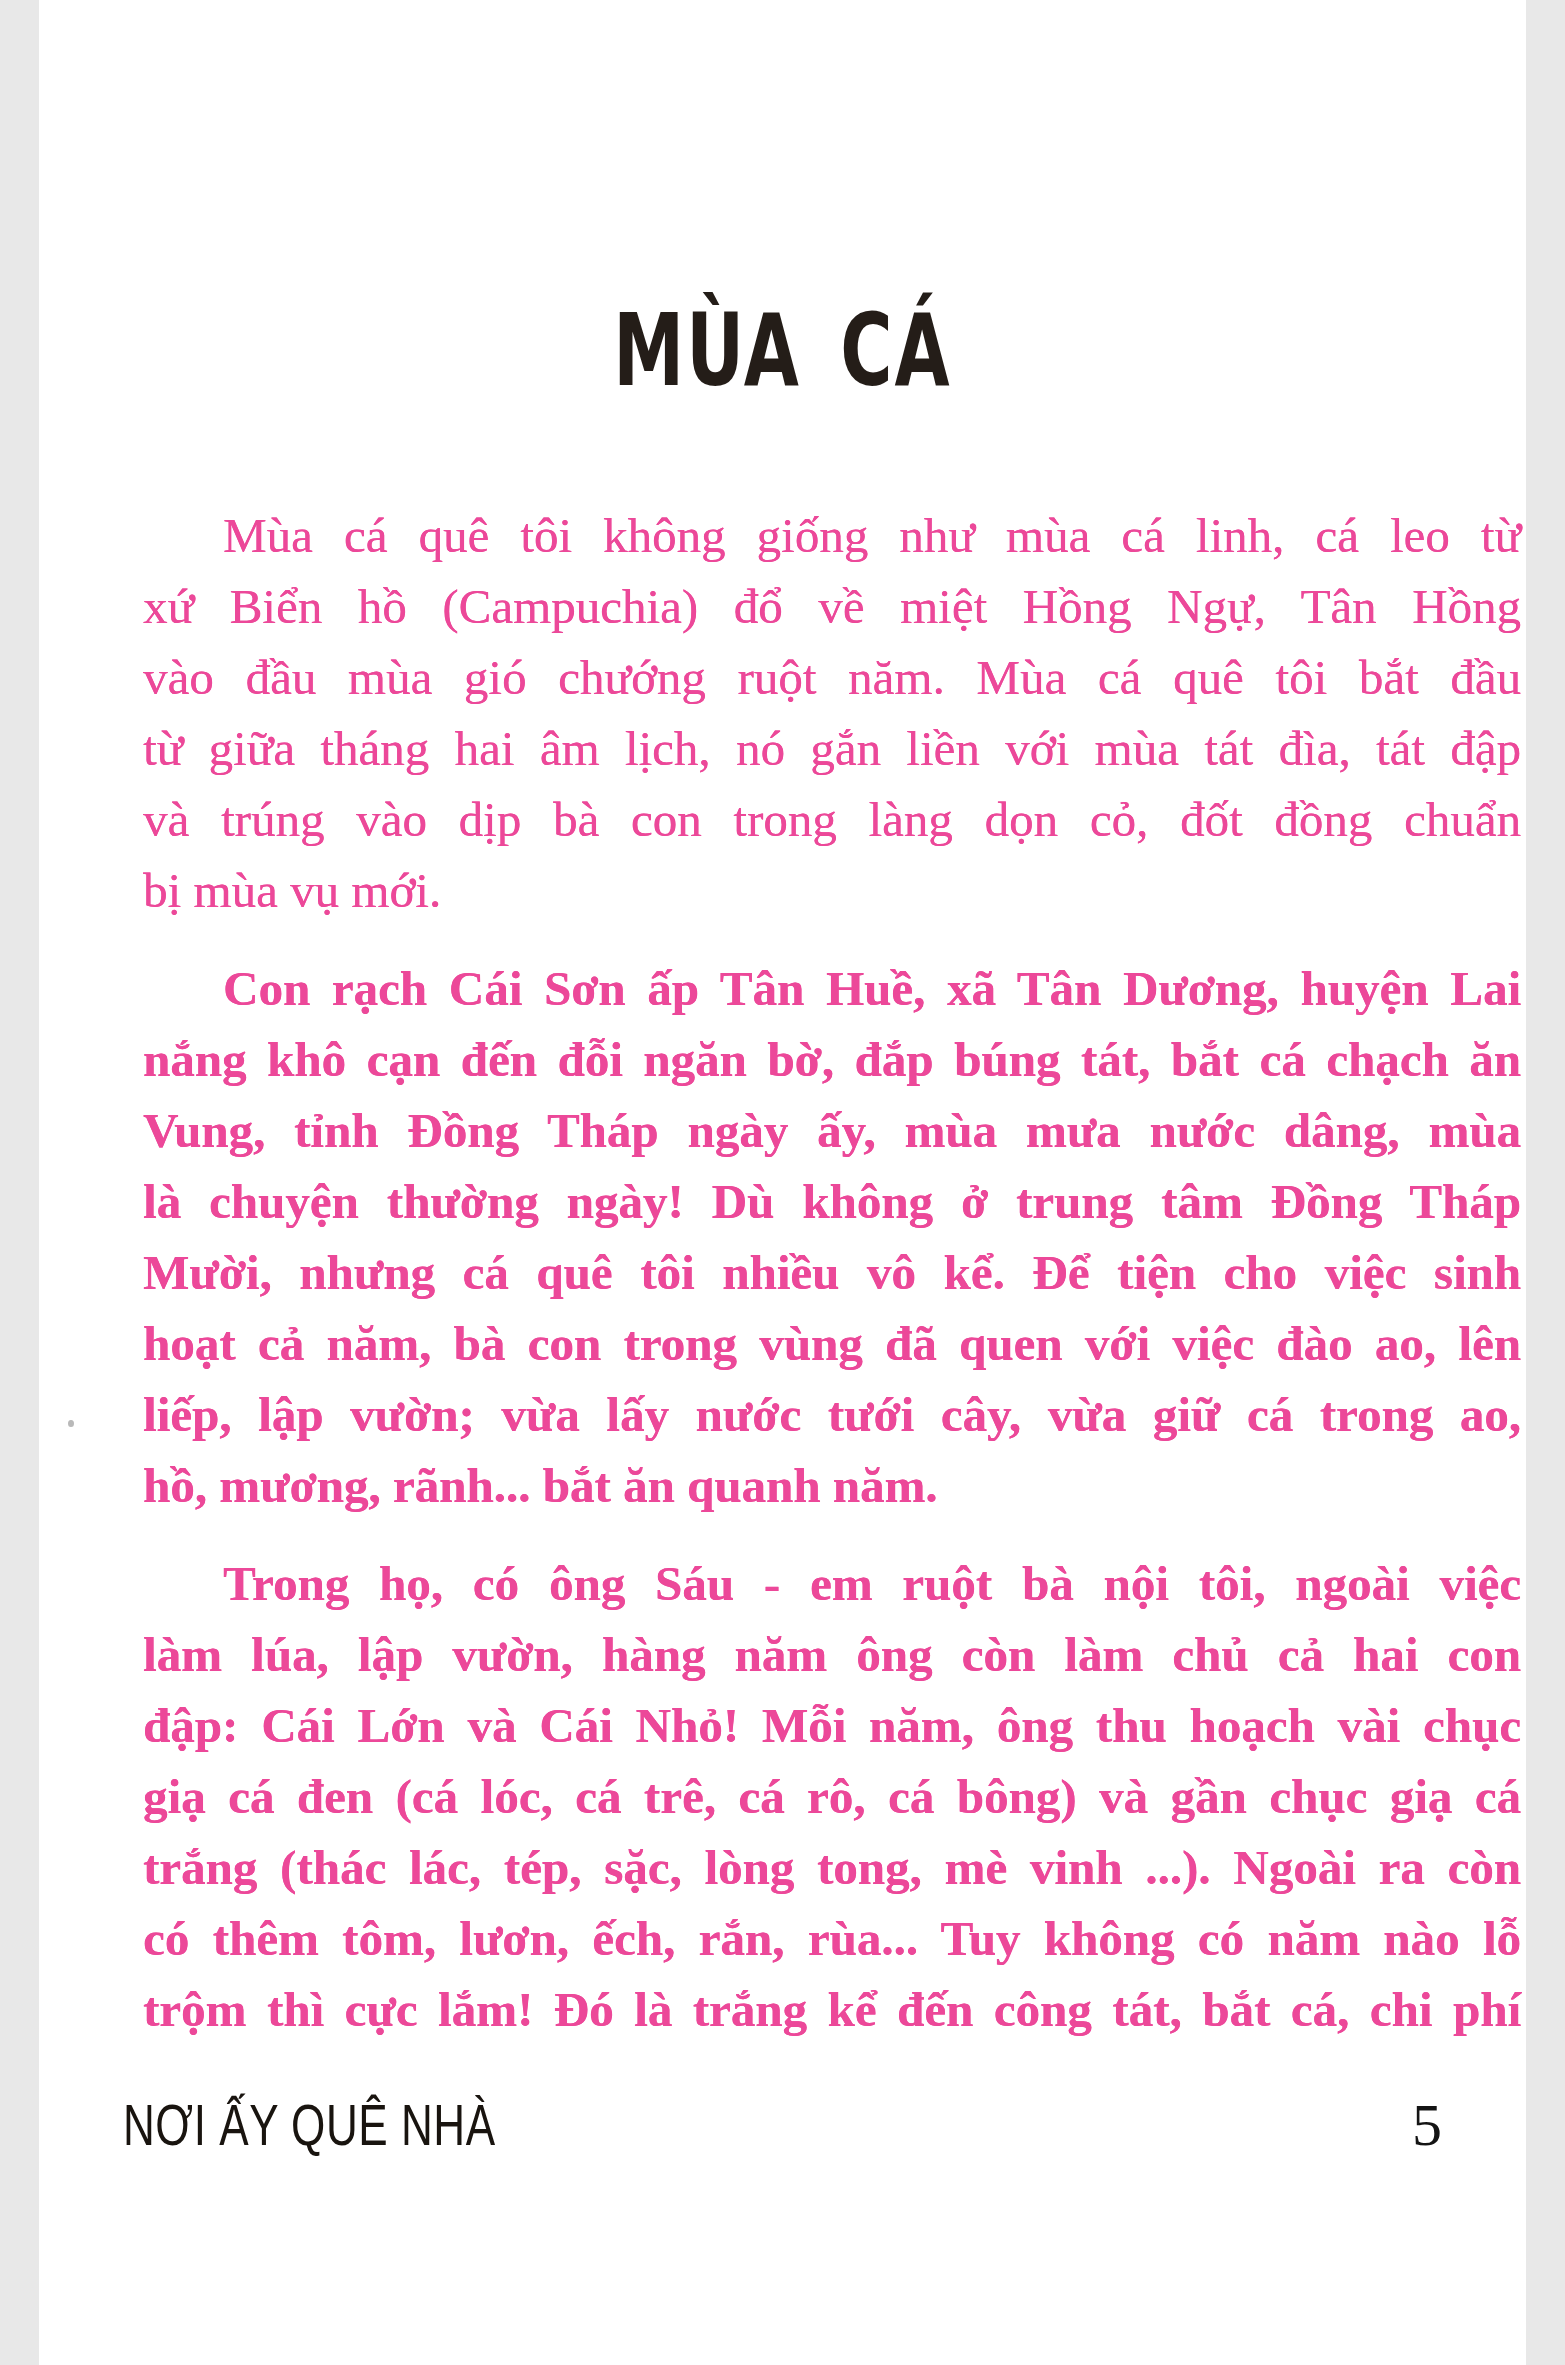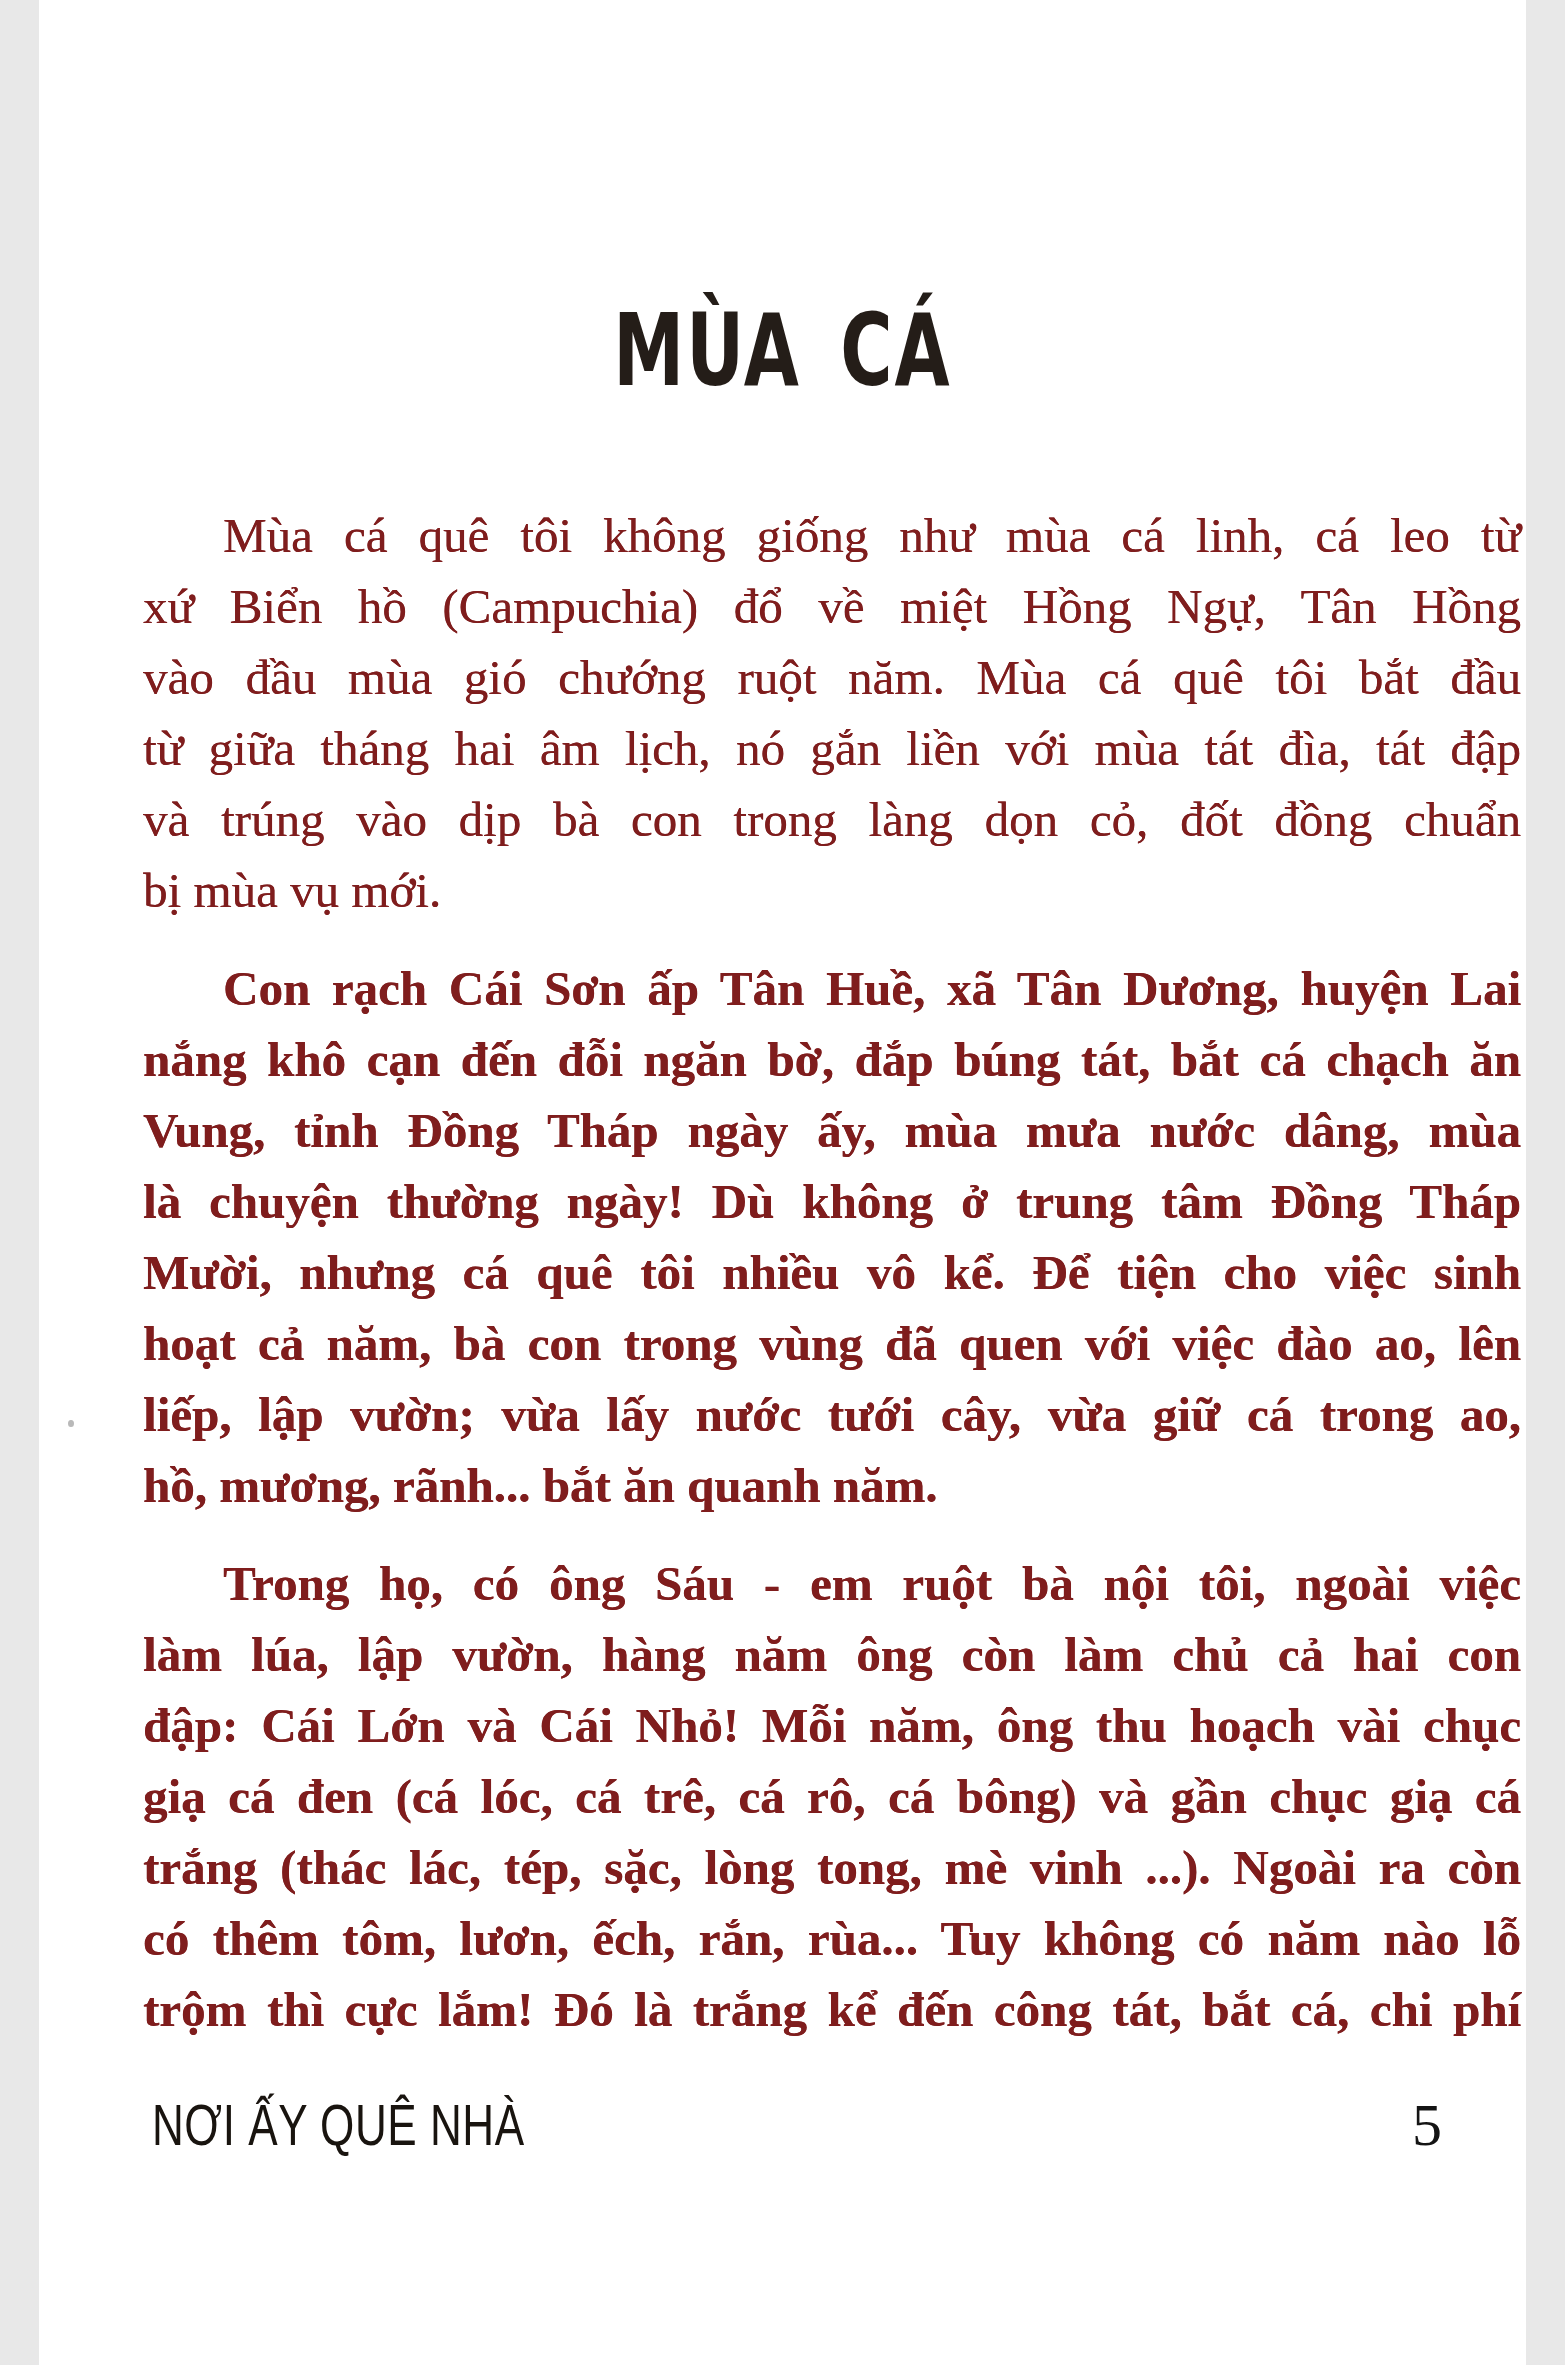--- a/index.html
+++ b/index.html
@@ -25,31 +25,31 @@
     color:#241d18;
     transform:scaleX(0.72);
     transform-origin:center;
   }
   .body-text {
     position:absolute;
     left:104px; top:500px;
     width:1378px;
     font-size:49px;
     line-height:71px;
-    color:#7f1d1d;
+    color:#ec4899;
     text-shadow:0.3px 0 0 currentColor;
   }
   .para { margin:0; }
   .para + .para { margin-top:27px;font-weight:bold; }
   .tline { text-align:justify; text-align-last:justify; }
   .tline.first { text-indent:80px; }
   .tline.end { text-align-last:left; }
   .page-footer {
     position:absolute;
-    left:113px; right:84px; top:2093px;
+    left:84px; right:84px; top:2093px;
     display:flex;
     justify-content:space-between;
     align-items:baseline;
   }
   .running-title {
     font-family:"Liberation Sans", sans-serif;
     font-size:58px;
     line-height:64px;
     letter-spacing:0.7px;
     color:#19140f;

